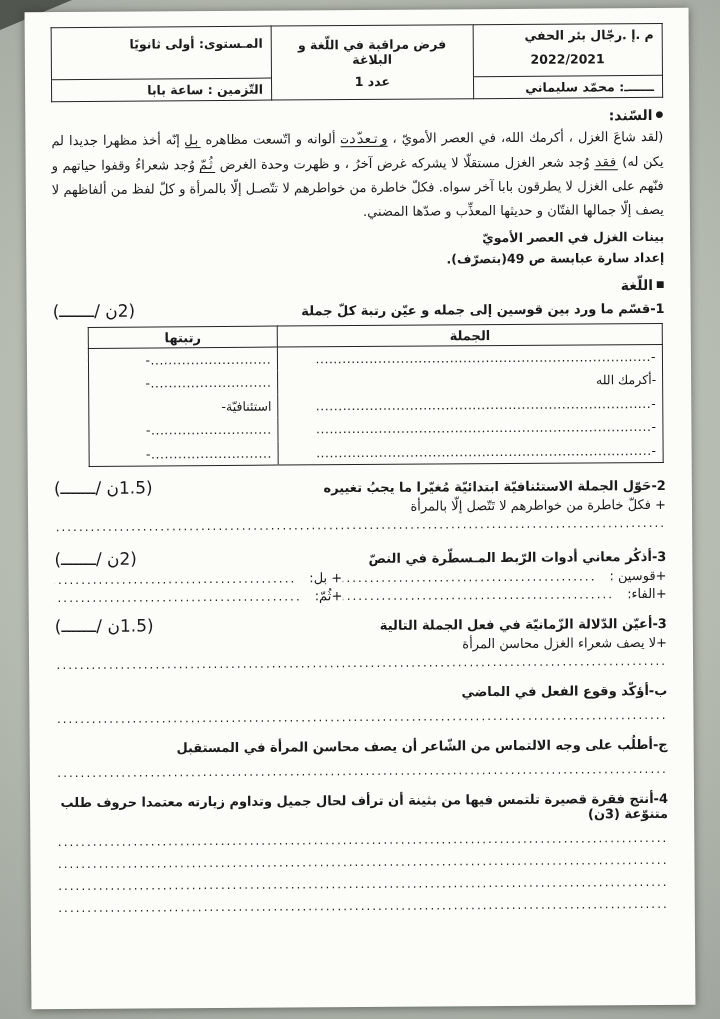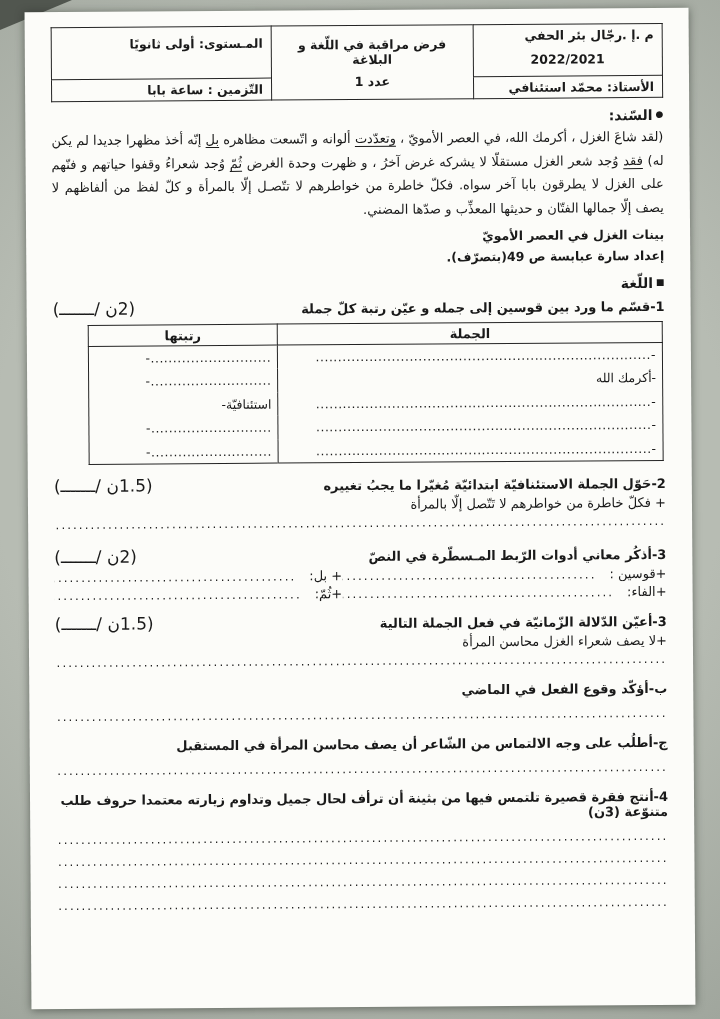--- a/index.html
+++ b/index.html
@@ -32,21 +32,21 @@
   .hdr .h1 { height: 52px; }
   .hdr .mid-cell { vertical-align: middle; }
   .hdr .yr { margin-top: 9px; text-align: center; }
   .hdr .num { margin-top: 7px; }
   .hdr .lvl { padding-top: 6px; }
 
   .sec-head { margin: 9px 0 2px; font-size: 14px; }
   .bullet { font-size: 9px; vertical-align: 3px; margin-left: 3px; }
 
   .sanad-p { margin: 1px 0 4px; text-align: justify; line-height: 1.82; font-size: 13px; }
-  .u { text-decoration: underline; text-underline-offset: 3px; }
+  .u { text-decoration: underline; text-underline-offset: 3px; font-family: Liberation Mono, monospace; }
   .src { font-size: 12.5px; line-height: 1.7; font-weight: bold; }
 
   .q-line { display: flex; justify-content: space-between; align-items: baseline; margin-top: 11px; }
   .q-text { font-weight: bold; font-size: 13px; }
   .mark { font-size: 17px; white-space: nowrap; margin-right: 8px; }
   .ans { margin-top: 3px; font-size: 13px; }
   .dotline { overflow: hidden; white-space: nowrap; height: 22px; line-height: 22px;
              letter-spacing: 2px; font-size: 12px; color: #222; }
 
   .q1t { width: 94%; table-layout: fixed; border-collapse: collapse;
@@ -82,21 +82,21 @@
       <td class="mid-cell center" rowspan="2" style="width:33%">
         <div class="bold">فرض مراقبة في اللّغة و البلاغة</div>
         <div class="bold num">عدد 1</div>
       </td>
       <td class="h1" style="width:36%">
         <div class="bold lvl">المـستوى: أولى ثانويًا</div>
       </td>
     </tr>
     <tr>
       <td>
-        <span class="bold">الأستاذ: محمّد استئنافي</span>
+        <span class="bold">ـــــــ: محمّد سليماني</span>
       </td>
       <td>
         <span class="bold">التّزمين : ساعة بابا</span>
       </td>
     </tr>
   </tbody>
     </table>
 
   <div class="sec-head">
     <span class="bullet">●</span><span class="bold">السّند:</span>

